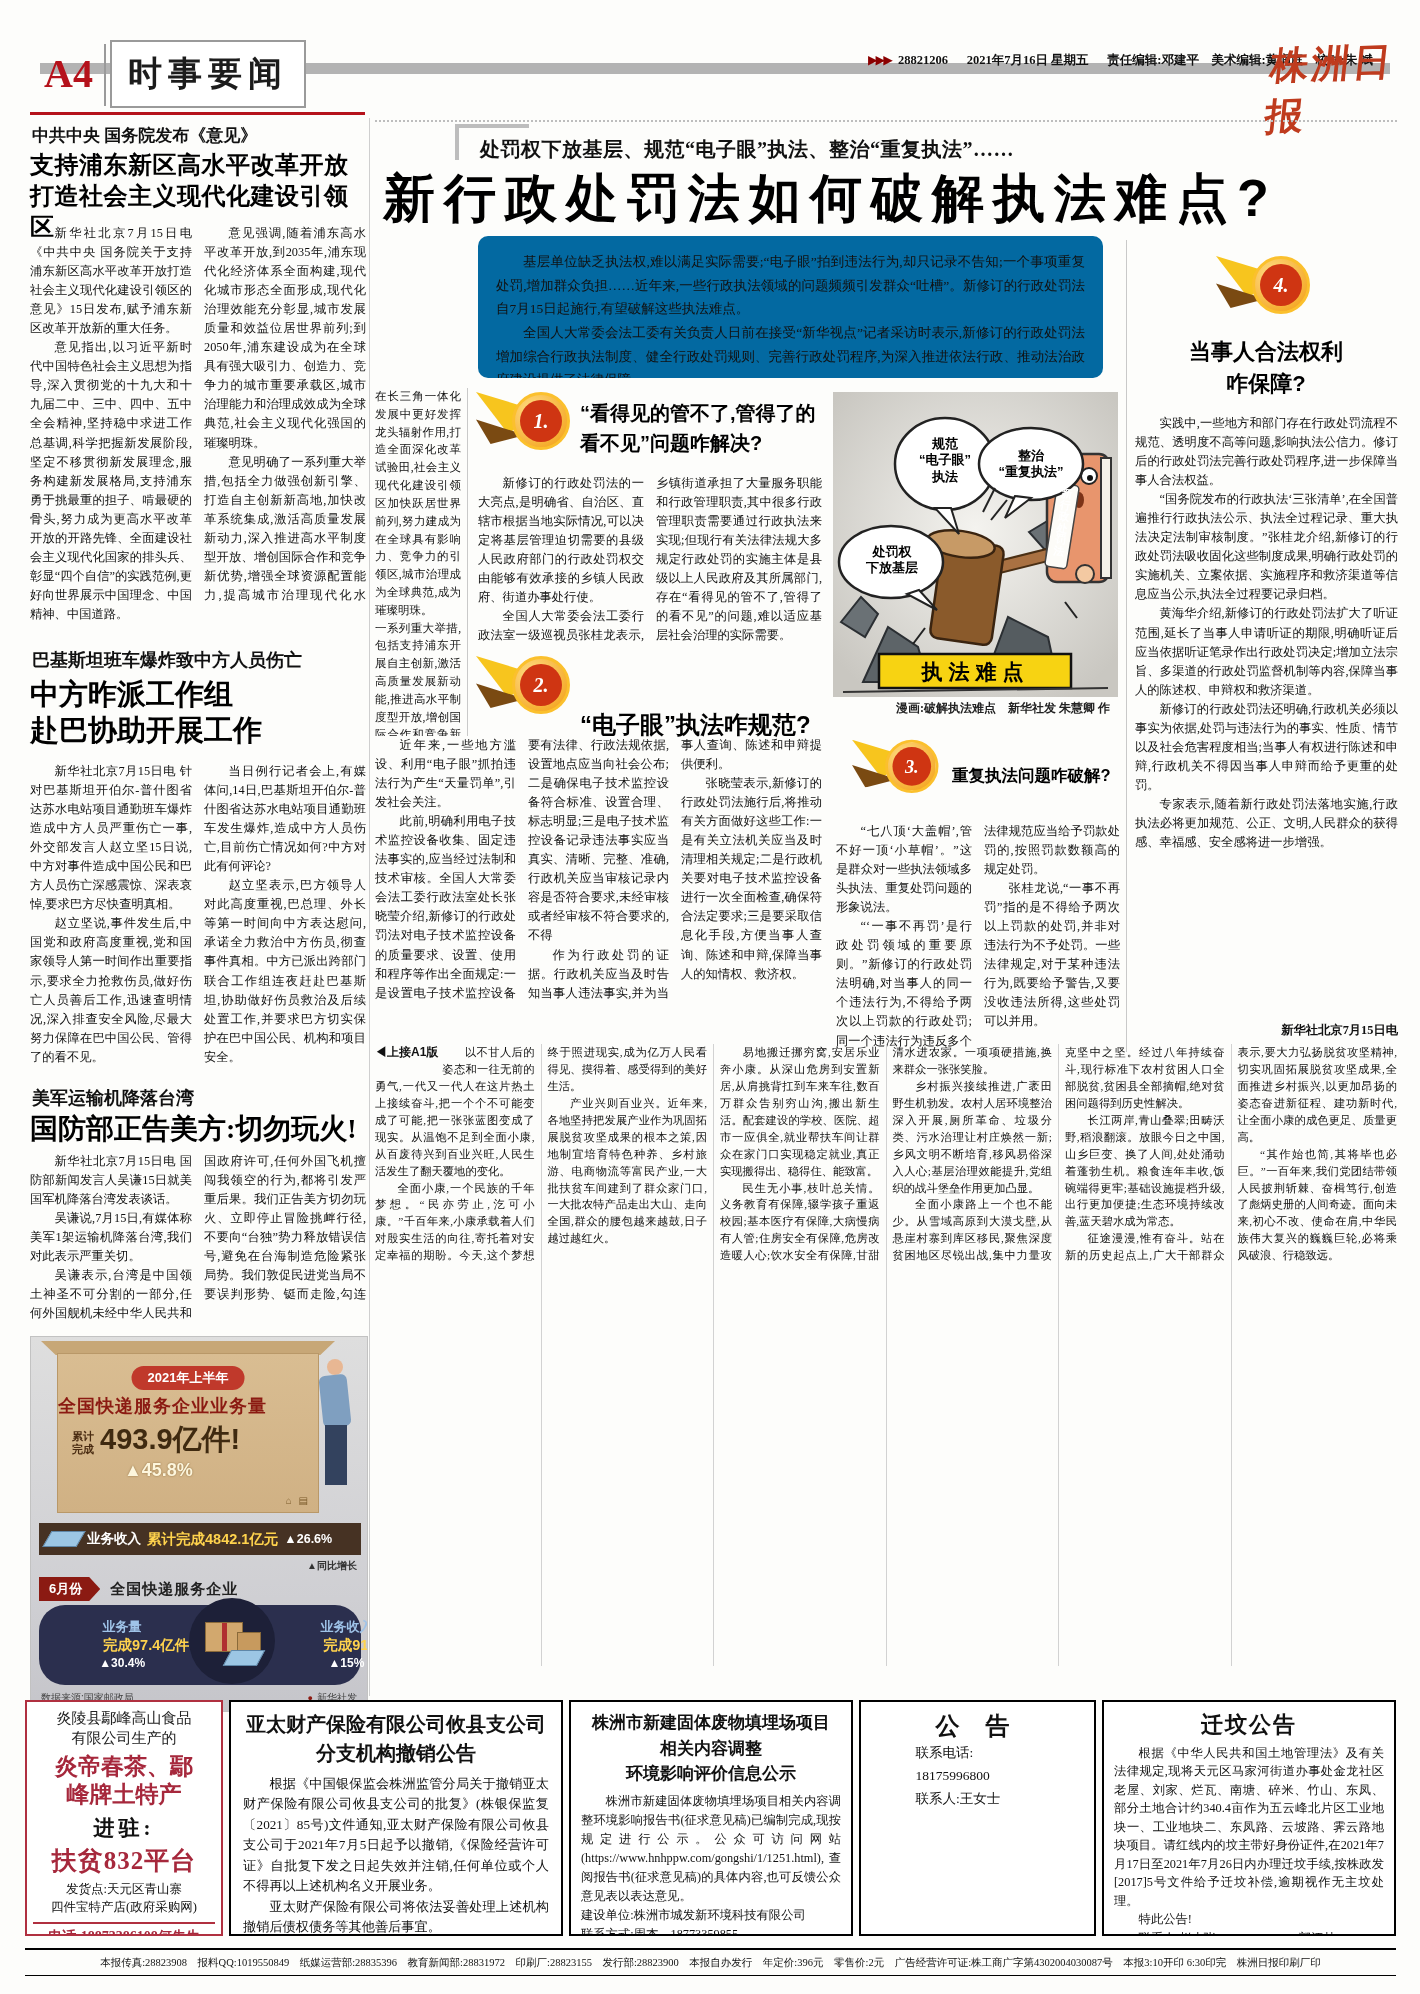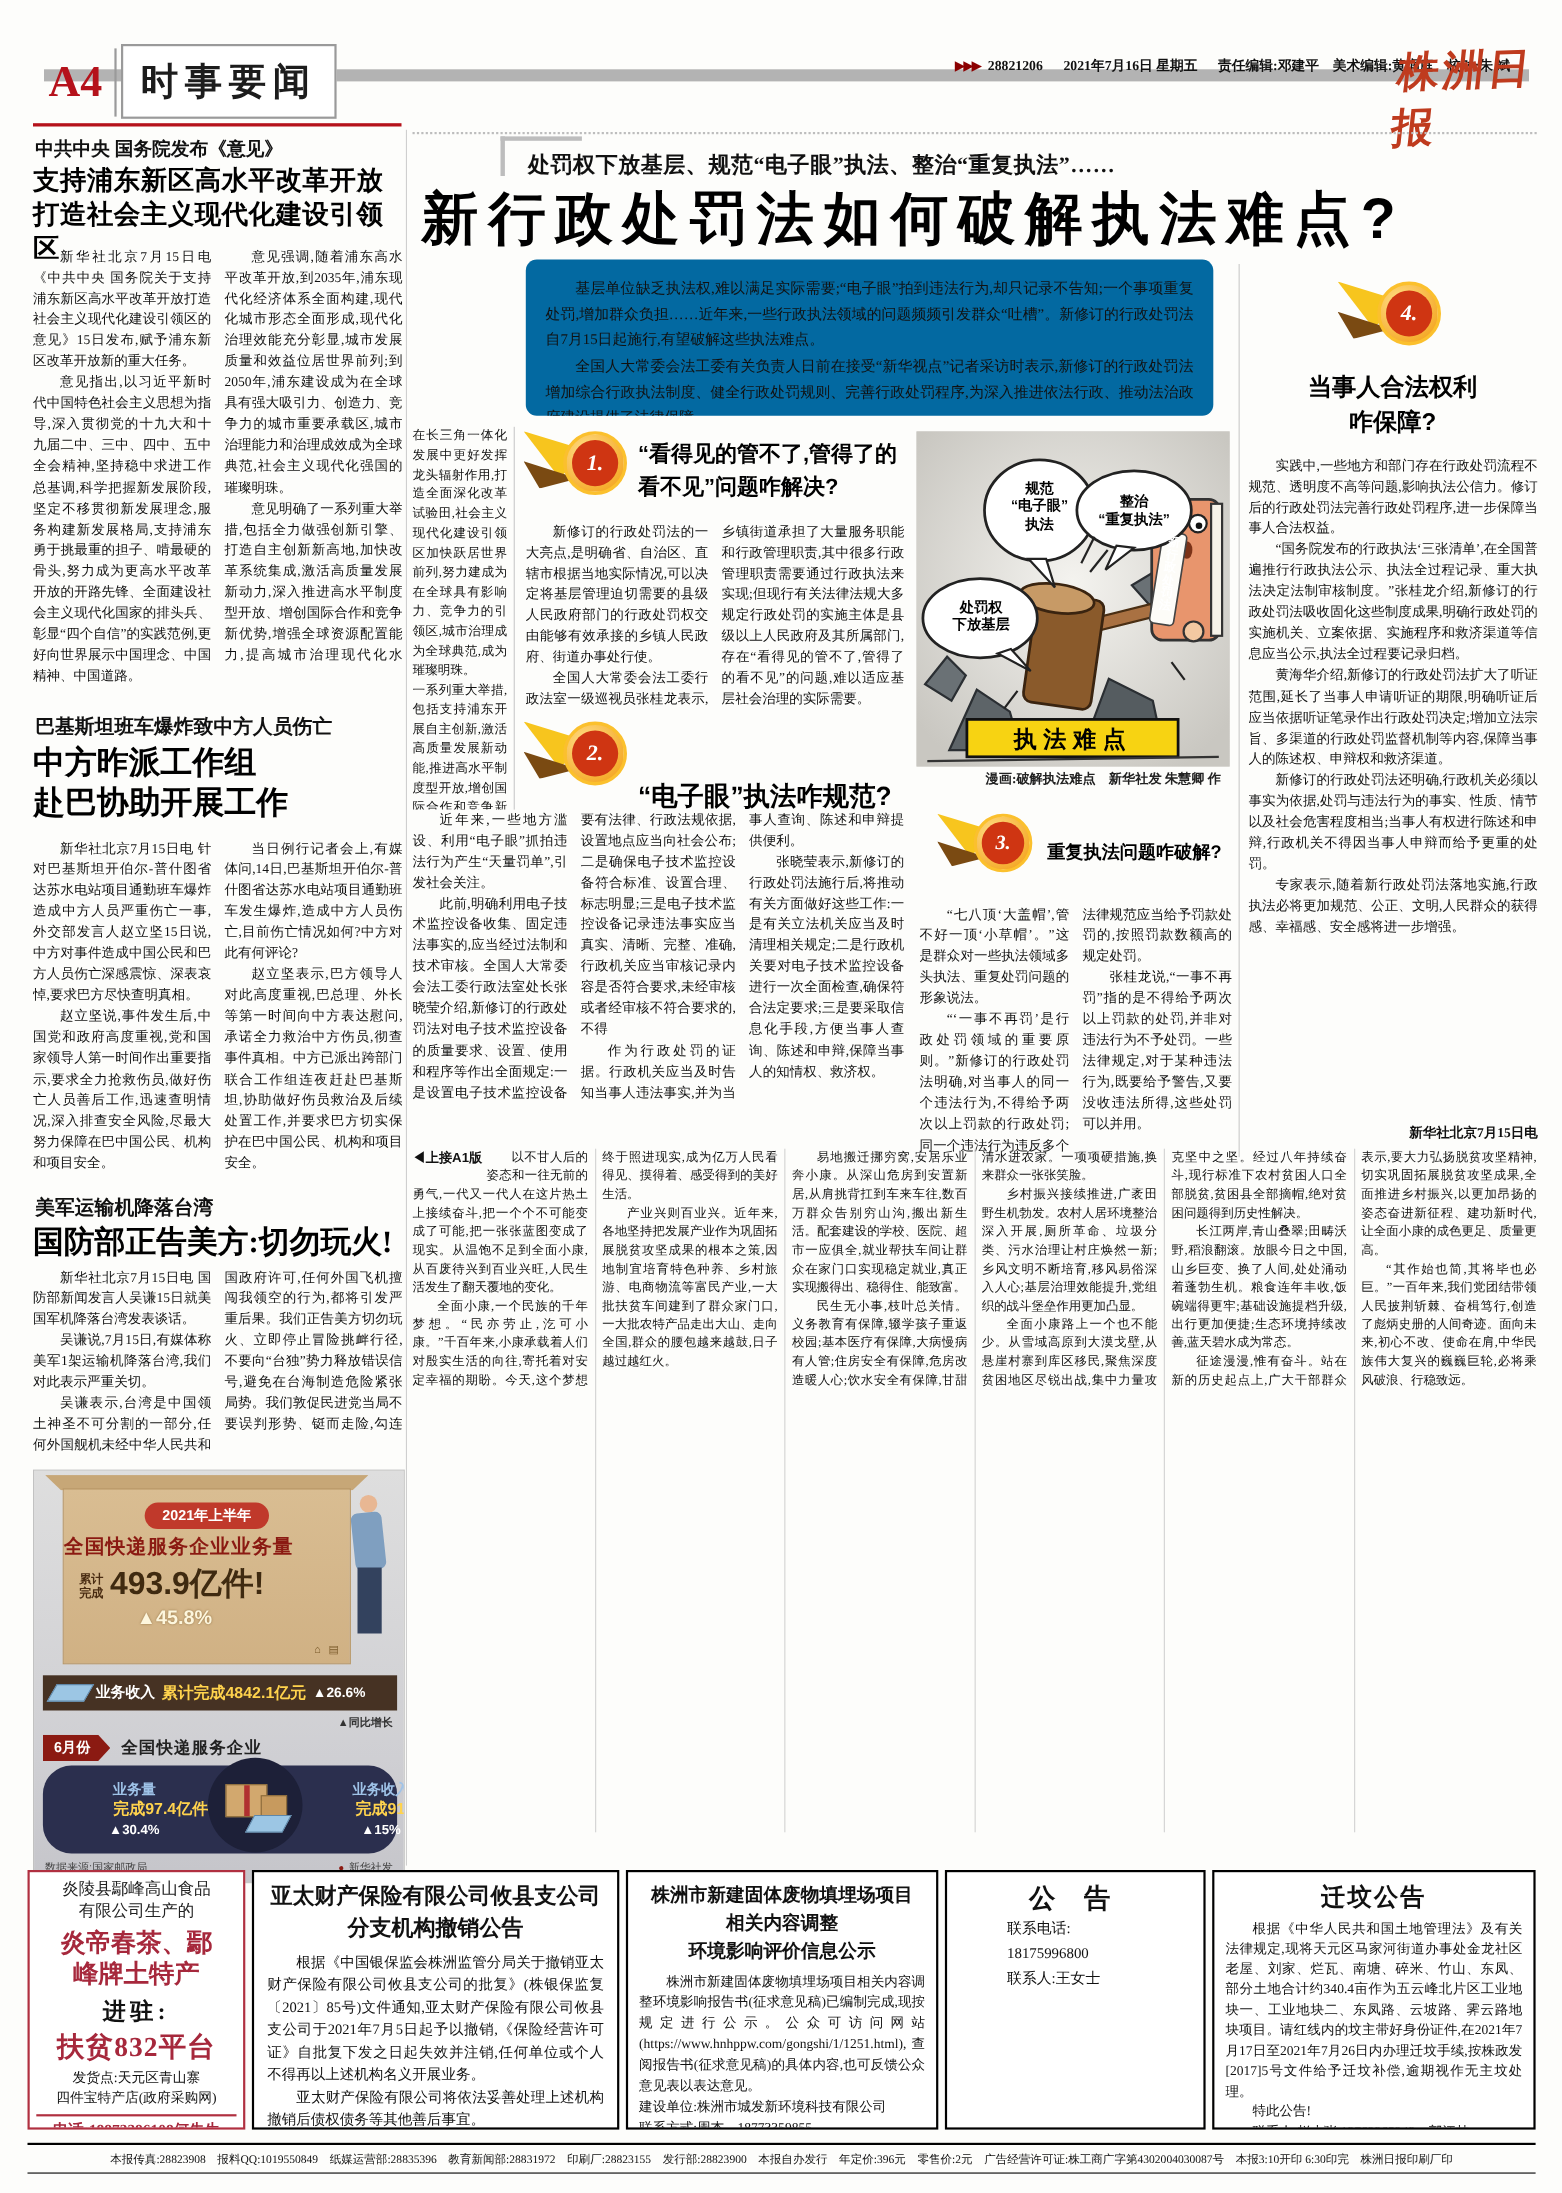--- a/index.html
+++ b/index.html
@@ -182,21 +182,21 @@
       <p>意见明确了一系列重大举措,包括全力做强创新引擎、打造自主创新新高地,加快改革系统集成,激活高质量发展新动力,深入推进高水平制度型开放、增创国际合作和竞争新优势,增强全球资源配置能力,提高城市治理现代化水平、开创人民城市建设新局面。</p>
     </div>
 
   <div class="abs a2-kicker song">巴基斯坦班车爆炸致中方人员伤亡</div>
   <div class="abs a2-h song">
     <div>中方昨派工作组</div>
     <div>赴巴协助开展工作</div>
   </div>
   <div class="abs a2-body bodytext jt">
       <p>新华社北京7月15日电 针对巴基斯坦开伯尔-普什图省达苏水电站项目通勤班车爆炸造成中方人员严重伤亡一事,外交部发言人赵立坚15日说,中方对事件造成中国公民和巴方人员伤亡深感震惊、深表哀悼,要求巴方尽快查明真相。</p>
-      <p>赵立坚说,事件发生后,中国党和政府高度重视,党和国家领导人第一时间作出重要指示,要求全力抢救伤员,做好伤亡人员善后工作,迅速查明情况,深入排查安全风险,尽最大努力保障在巴中国公民、机构和项目安全。</p>
+      <p>赵立坚说,事件发生后,中国党和政府高度重视,党和国家领导人第一时间作出重要指示,要求全力抢救伤员,做好伤亡人员善后工作,迅速查明情况,深入排查安全风险,尽最大努力保障在巴中国公民、管得了的看不见。</p>
       <p>当日例行记者会上,有媒体问,14日,巴基斯坦开伯尔-普什图省达苏水电站项目通勤班车发生爆炸,造成中方人员伤亡,目前伤亡情况如何?中方对此有何评论?</p>
       <p>赵立坚表示,巴方领导人对此高度重视,巴总理、外长等第一时间向中方表达慰问,承诺全力救治中方伤员,彻查事件真相。中方已派出跨部门联合工作组连夜赶赴巴基斯坦,协助做好伤员救治及后续处置工作,并要求巴方切实保护在巴中国公民、机构和项目安全。</p>
     </div>
 
   <div class="abs a3-kicker song">美军运输机降落台湾</div>
   <div class="abs a3-h song">国防部正告美方:切勿玩火!</div>
   <div class="abs a3-body bodytext jt">
       <p>新华社北京7月15日电 国防部新闻发言人吴谦15日就美国军机降落台湾发表谈话。</p>
       <p>吴谦说,7月15日,有媒体称美军1架运输机降落台湾,我们对此表示严重关切。</p>
       <p>吴谦表示,台湾是中国领土神圣不可分割的一部分,任何外国舰机未经中华人民共和国政府许可,任何外国飞机擅闯我领空的行为,都将引发严重后果。我们正告美方切勿玩火、立即停止冒险挑衅行径,不要向“台独”势力释放错误信号,避免在台海制造危险紧张局势。我们敦促民进党当局不要误判形势、铤而走险,勾连外部势力进行挑衅,只会把台湾带向危险境地。</p>

